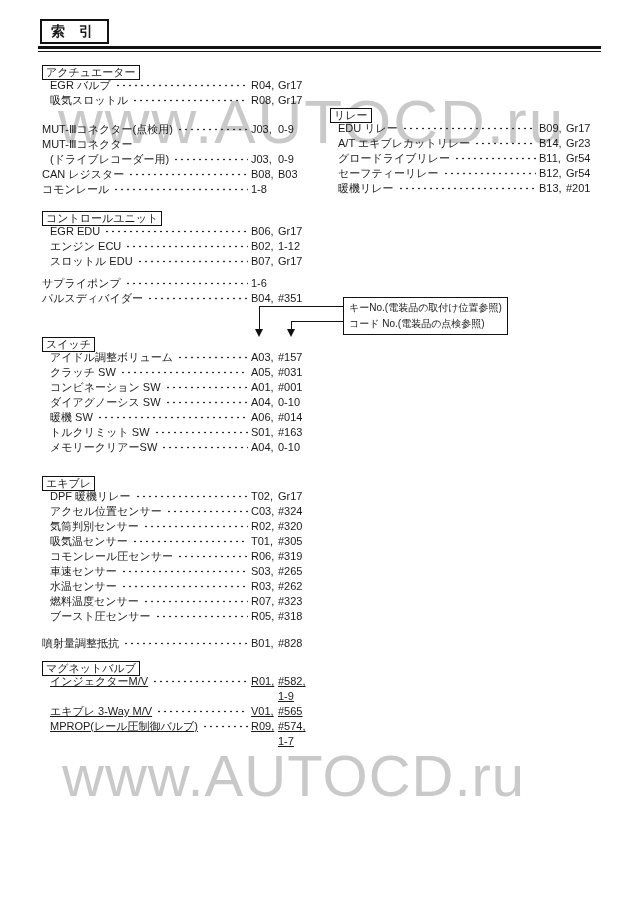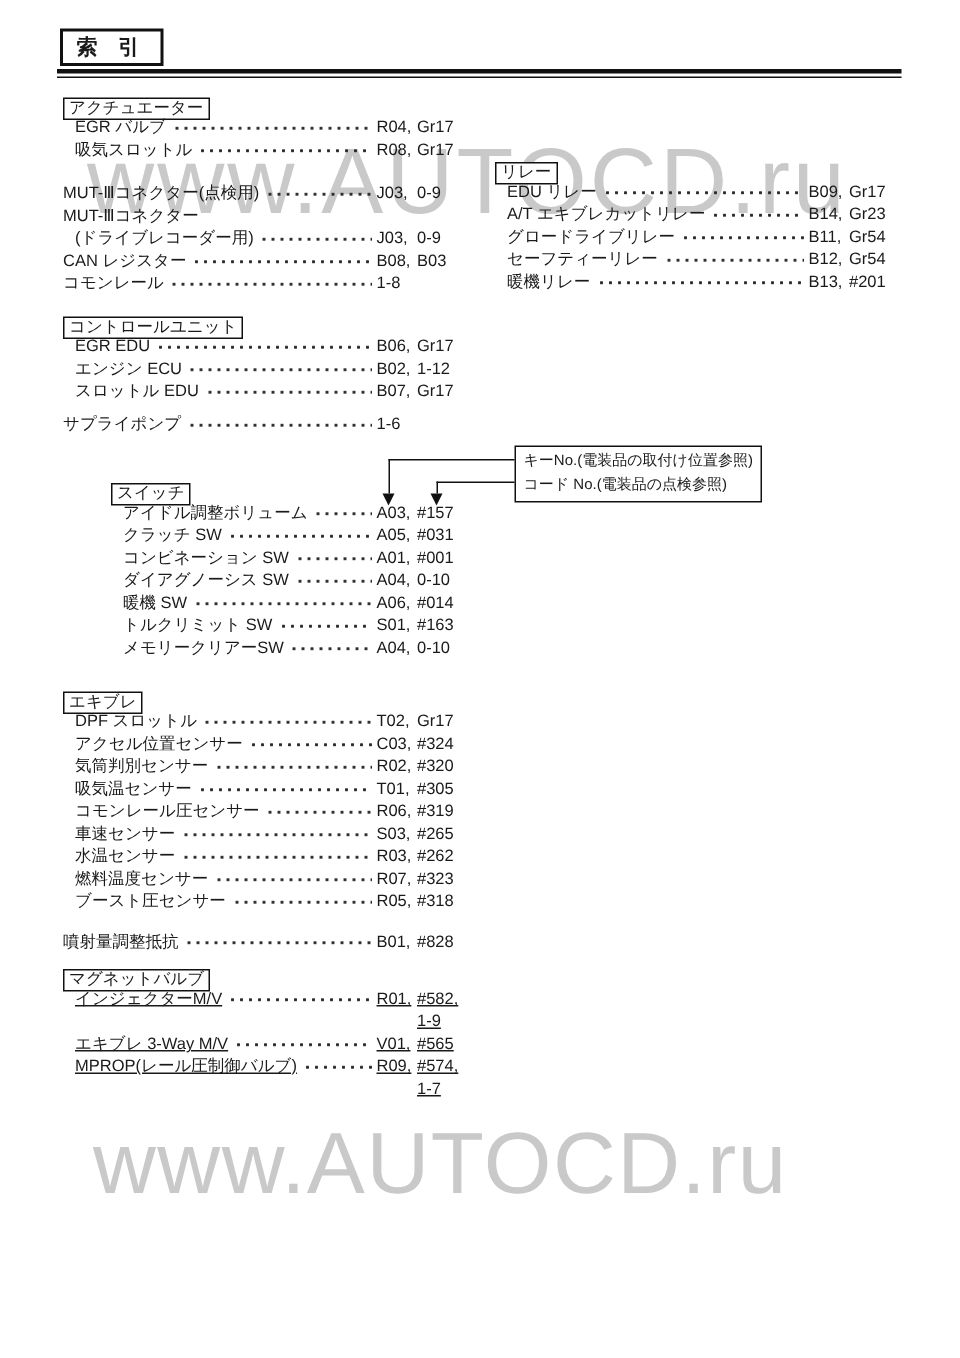--- a/index.html
+++ b/index.html
@@ -140,22 +140,28 @@
             <span class="code">Gr17</span>
           </div>
         </div>
         <div style="margin-top: 7px;">
           <div class="row">
             <span class="lbl">サプライポンプ</span>
             <span class="leader"></span>
             <span class="key">1-6</span>
             <span class="code"></span>
           </div>
-        </div>
-        <div style="margin-top: 28px; margin-left: 32px;">
+          <div class="row">
+            <span class="lbl">パルスディバイダー</span>
+            <span class="leader"></span>
+            <span class="key">B04,</span>
+            <span class="code">#351</span>
+          </div>
+        </div>
+        <div style="margin-top: 28px;">
           <div class="hdr-row"><span class="hdr">スイッチ</span></div>
           <div class="row ind">
             <span class="lbl">アイドル調整ボリューム</span>
             <span class="leader"></span>
             <span class="key">A03,</span>
             <span class="code">#157</span>
           </div>
           <div class="row ind">
             <span class="lbl">クラッチ SW</span>
             <span class="leader"></span>
@@ -189,21 +195,21 @@
           <div class="row ind">
             <span class="lbl">メモリークリアーSW</span>
             <span class="leader"></span>
             <span class="key">A04,</span>
             <span class="code">0-10</span>
           </div>
         </div>
         <div style="margin-top: 18px;">
           <div class="hdr-row"><span class="hdr">エキブレ</span></div>
           <div class="row ind">
-            <span class="lbl">DPF スロットル</span>
+            <span class="lbl">DPF 暖機リレー</span>
             <span class="leader"></span>
             <span class="key">T02,</span>
             <span class="code">Gr17</span>
           </div>
           <div class="row ind">
             <span class="lbl">アクセル位置センサー</span>
             <span class="leader"></span>
             <span class="key">C03,</span>
             <span class="code">#324</span>
           </div>

